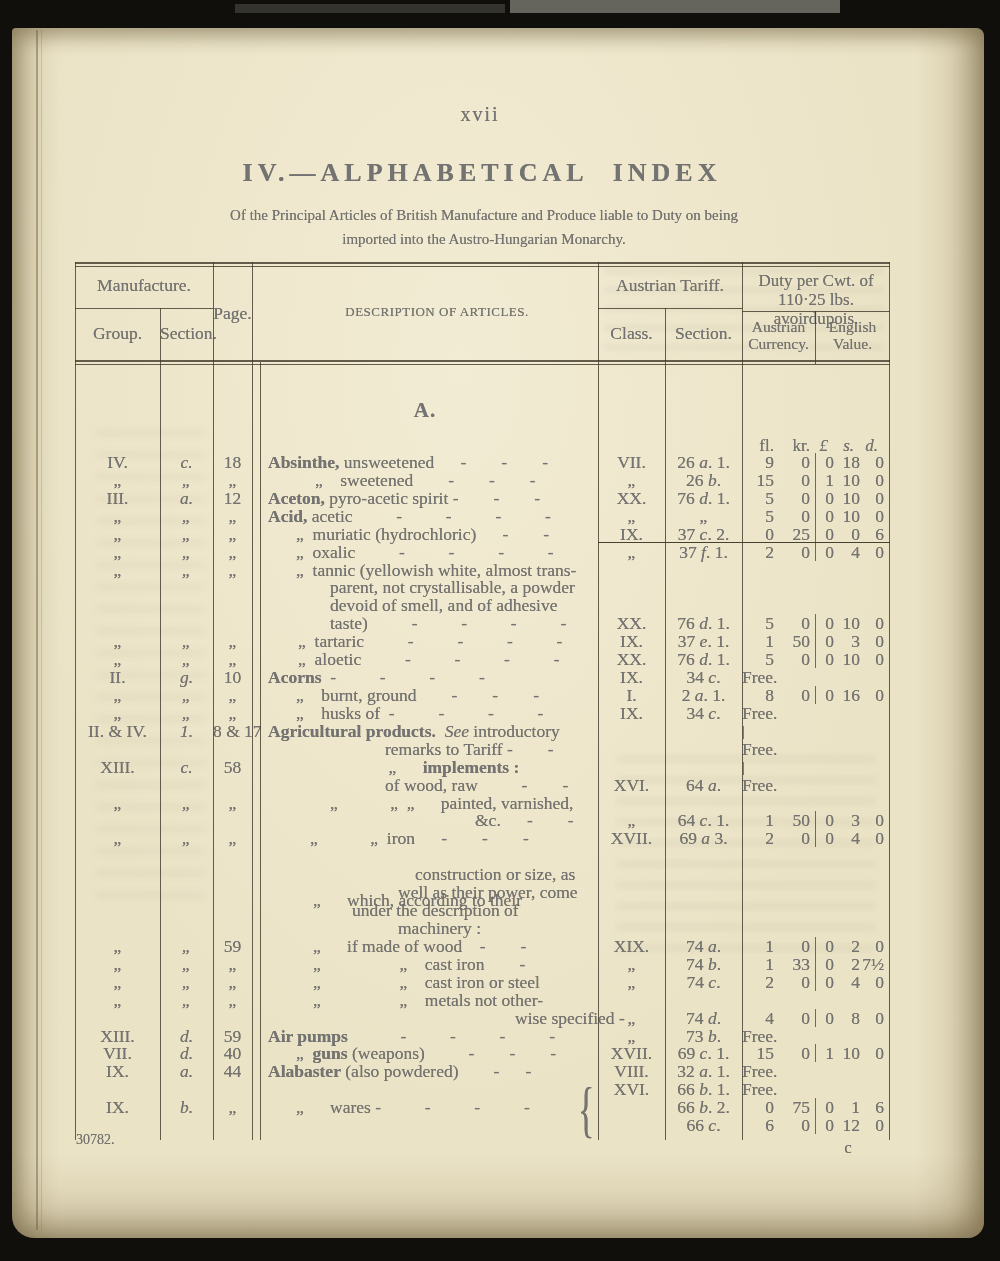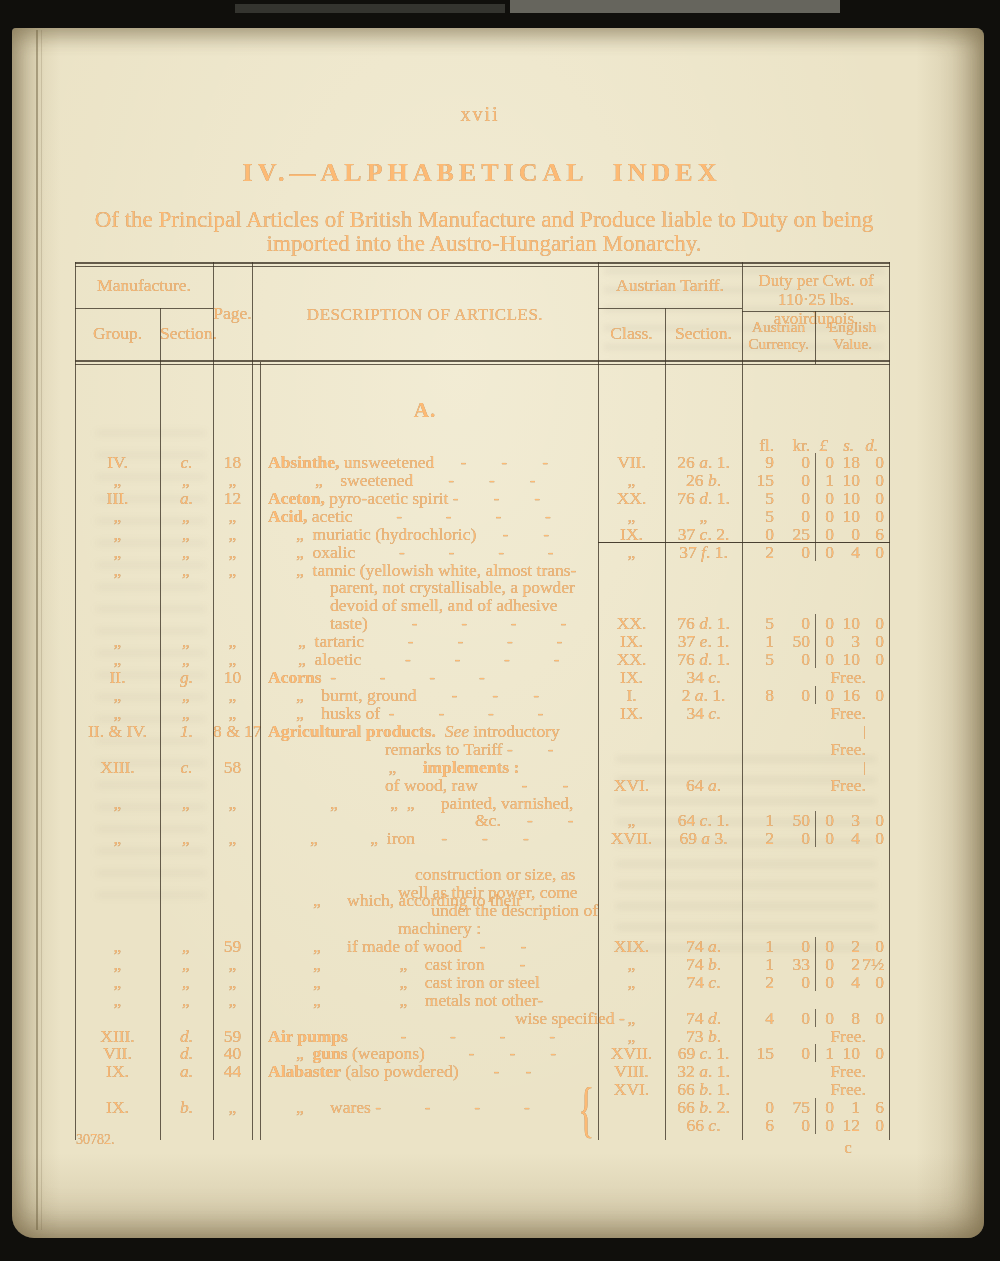--- a/index.html
+++ b/index.html
@@ -21,35 +21,35 @@
   .gutter-line{position:absolute;left:36px;top:30px;height:1200px;width:2px;background:rgba(104,90,58,.45)}
   .gutter-line2{position:absolute;left:41px;top:30px;height:1200px;width:1px;background:rgba(104,90,58,.2)}
   .ghost{position:absolute;filter:blur(3px);pointer-events:none}
   .ghost1{left:604px;top:268px;width:280px;height:96px;
     background:repeating-linear-gradient(180deg, rgba(112,102,76,.08) 0 6px, rgba(0,0,0,0) 6px 19px)}
   .ghost2{left:616px;top:756px;width:260px;height:210px;
     background:repeating-linear-gradient(180deg, rgba(112,102,76,.07) 0 6px, rgba(0,0,0,0) 6px 21px)}
   .ghost3{left:96px;top:430px;width:110px;height:480px;
     background:repeating-linear-gradient(180deg, rgba(112,102,76,.05) 0 6px, rgba(0,0,0,0) 6px 22px)}
   
-  .content{position:absolute;inset:0;color:#fdba74;text-shadow:0 0 .5px rgba(62,52,36,.55)}
+  .content{position:absolute;inset:0;color:#737373;text-shadow:0 0 .5px rgba(62,52,36,.55)}
   .pagenum{position:absolute;left:0;top:103px;width:960px;text-align:center;font-size:20px;letter-spacing:2px}
   .doc-title{position:absolute;left:0;top:158px;width:964px;text-align:center;font-size:26px;font-weight:bold;
     letter-spacing:5px;word-spacing:14px}
-  .subtitle{position:absolute;left:0;width:968px;text-align:center;font-size:23px}
+  .subtitle{position:absolute;left:0;width:968px;text-align:center;font-size:15px}
   .sub1{top:207px}.sub2{top:231px}
   
   .tbl{position:absolute;left:75px;top:262px;width:815px;height:880px;font-size:17.5px}
   .rl{position:absolute;background:rgba(62,53,38,.78)}
   .hlbl{position:absolute;text-align:center;line-height:1.12}
   .h-exh{left:0;top:14px;width:138px}
   .h-group{left:0;top:62px;width:85px}
   .h-sec{left:85px;top:62px;width:53px}
   .h-page{left:138px;top:42px;width:39px}
-  .h-desc{left:177px;top:43px;width:346px;font-size:17px;letter-spacing:.5px}
+  .h-desc{left:189px;top:43px;width:346px;font-size:13px;letter-spacing:.5px}
   .h-at{left:523px;top:14px;width:144px}
   .h-class{left:523px;top:62px;width:67px}
   .h-tsec{left:590px;top:62px;width:77px}
   .h-duty{left:665px;top:9px;width:152px;font-size:17px}
   .h-ac{left:667px;top:56px;width:73px;font-size:15.5px}
   .h-ev{left:740px;top:56px;width:75px;font-size:15.5px}
   .letterhead{position:absolute;left:177px;top:136px;width:346px;text-align:center;
     font-size:21px;font-weight:bold;letter-spacing:1px}
   .units{position:absolute;left:667px;top:174px;width:132px;display:flex;font-size:17px}
   .units .cur,.units .valu{display:flex}
@@ -58,21 +58,21 @@
   
   #rows{position:absolute;left:0;top:191px;width:815px}
   .tr{position:relative;display:flex;height:17.93px;line-height:18px;white-space:nowrap}
   .td{flex:none;text-align:center}
   .cg{width:85px}.cs{width:53px;font-style:italic}.cp{width:39px}
   .cd{width:346px;box-sizing:border-box;text-align:left;padding-left:16px}
   .cc{width:67px}.cts{width:77px}
   .ccur{width:73px;display:flex}.cval{width:75px;display:flex;border-left:1px solid rgba(62,53,38,.7)}
   .fl{width:32px;text-align:right}.kr{width:36px;text-align:right}
   .po{width:18px;text-align:right}.sh{width:26px;text-align:right}.dd{width:24px;text-align:right}
-  .free{position:absolute;left:643px;top:0;width:148px;text-align:right}
+  .free{position:absolute;left:667px;top:0;width:148px;text-align:left}
   .free.mark{font-size:15px}
   .tr.rule::before{content:"";position:absolute;left:523px;top:-1px;width:292px;height:1px;
     background:rgba(62,53,38,.7)}
   .brace{position:absolute;left:578px;top:1078px;font-size:62px;transform:scaleX(.55);
     transform-origin:left center;line-height:62px}
   .foot-l{position:absolute;left:76px;top:1132px;font-size:14px}
   .foot-r{position:absolute;left:836px;top:1138px;width:24px;text-align:center;font-size:17px}
 </style>
 </head>
 <body class="noselect">
@@ -434,21 +434,21 @@
           <div class="td cs"></div>
           <div class="td cp"></div>
           <div class="td cd" style="padding-left: 146px;">well as their power, come</div>
           <div class="td cc"></div>
           <div class="td cts"></div>
         </div>
         <div class="tr">
           <div class="td cg"></div>
           <div class="td cs"></div>
           <div class="td cp"></div>
-          <div class="td cd" style="padding-left: 100px; text-align: right;">under the description of</div>
+          <div class="td cd" style="padding-left: 100px;">under the description of</div>
           <div class="td cc"></div>
           <div class="td cts"></div>
         </div>
         <div class="tr">
           <div class="td cg"></div>
           <div class="td cs"></div>
           <div class="td cp"></div>
           <div class="td cd" style="padding-left: 146px;">machinery :</div>
           <div class="td cc"></div>
           <div class="td cts"></div>

